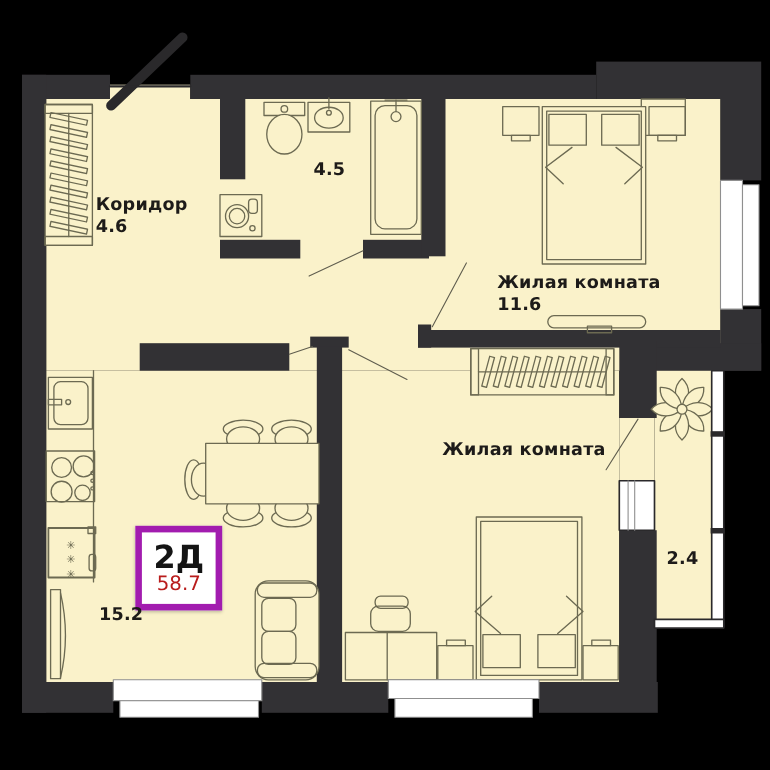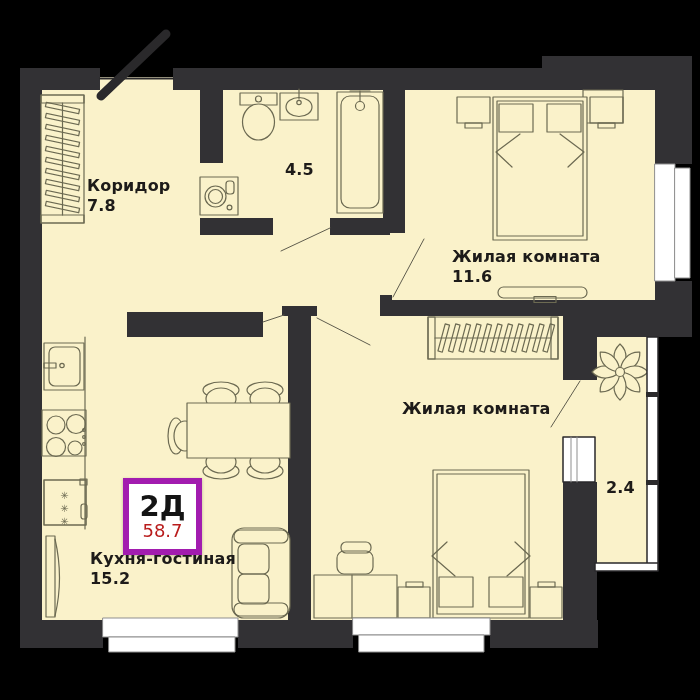--- a/index.html
+++ b/index.html
@@ -261,33 +261,32 @@
     </g>
   </svg>
 
   <div class="unitbox">
     <div class="type">2Д</div>
     <div class="area">58.7</div>
   </div>
 
   <div class="lbl" style="left:87px;top:176px">
     <div>Коридор</div>
-    <div>7.8</div>
-  </div>
-  <div class="lbl" style="left:285px;top:160px">
+    <div>4.6</div>
+  </div>
+  <div class="lbl" style="left:285px;top:144px">
     <div>4.5</div>
   </div>
   <div class="lbl" style="left:452px;top:247px">
     <div>Жилая комната</div>
     <div>11.6</div>
   </div>
   <div class="lbl" style="left:402px;top:399px">
     <div>Жилая комната</div>
   </div>
   <div class="lbl" style="left:90px;top:549px">
-    <div>Кухня-гостиная</div>
     <div>15.2</div>
   </div>
-  <div class="lbl" style="left:606px;top:478px">
+  <div class="lbl" style="left:606px;top:498px">
     <div>2.4</div>
   </div>
 
 </div>
 
 </body></html>

